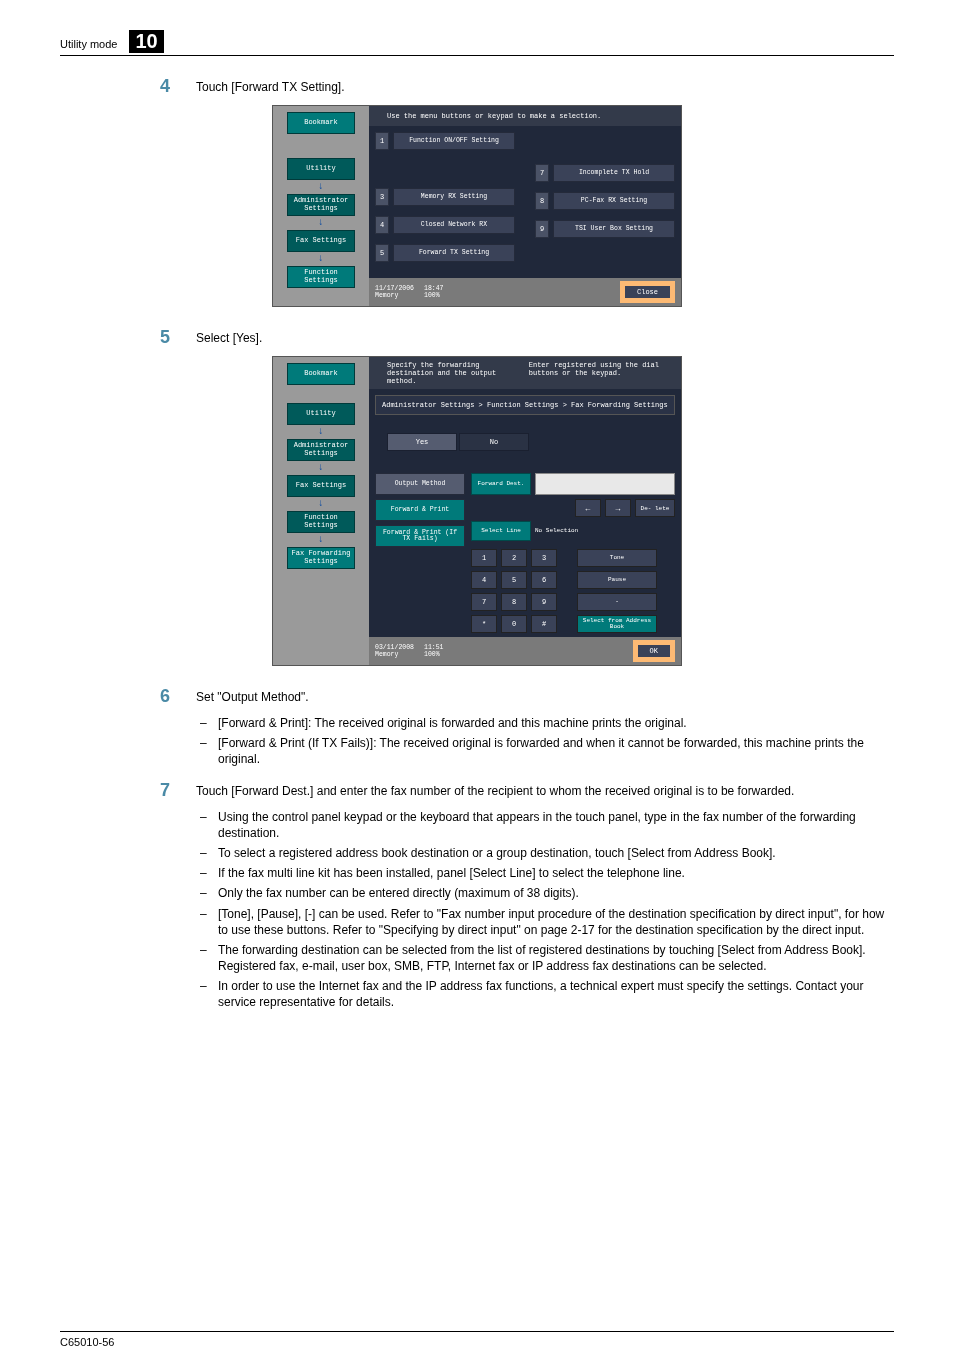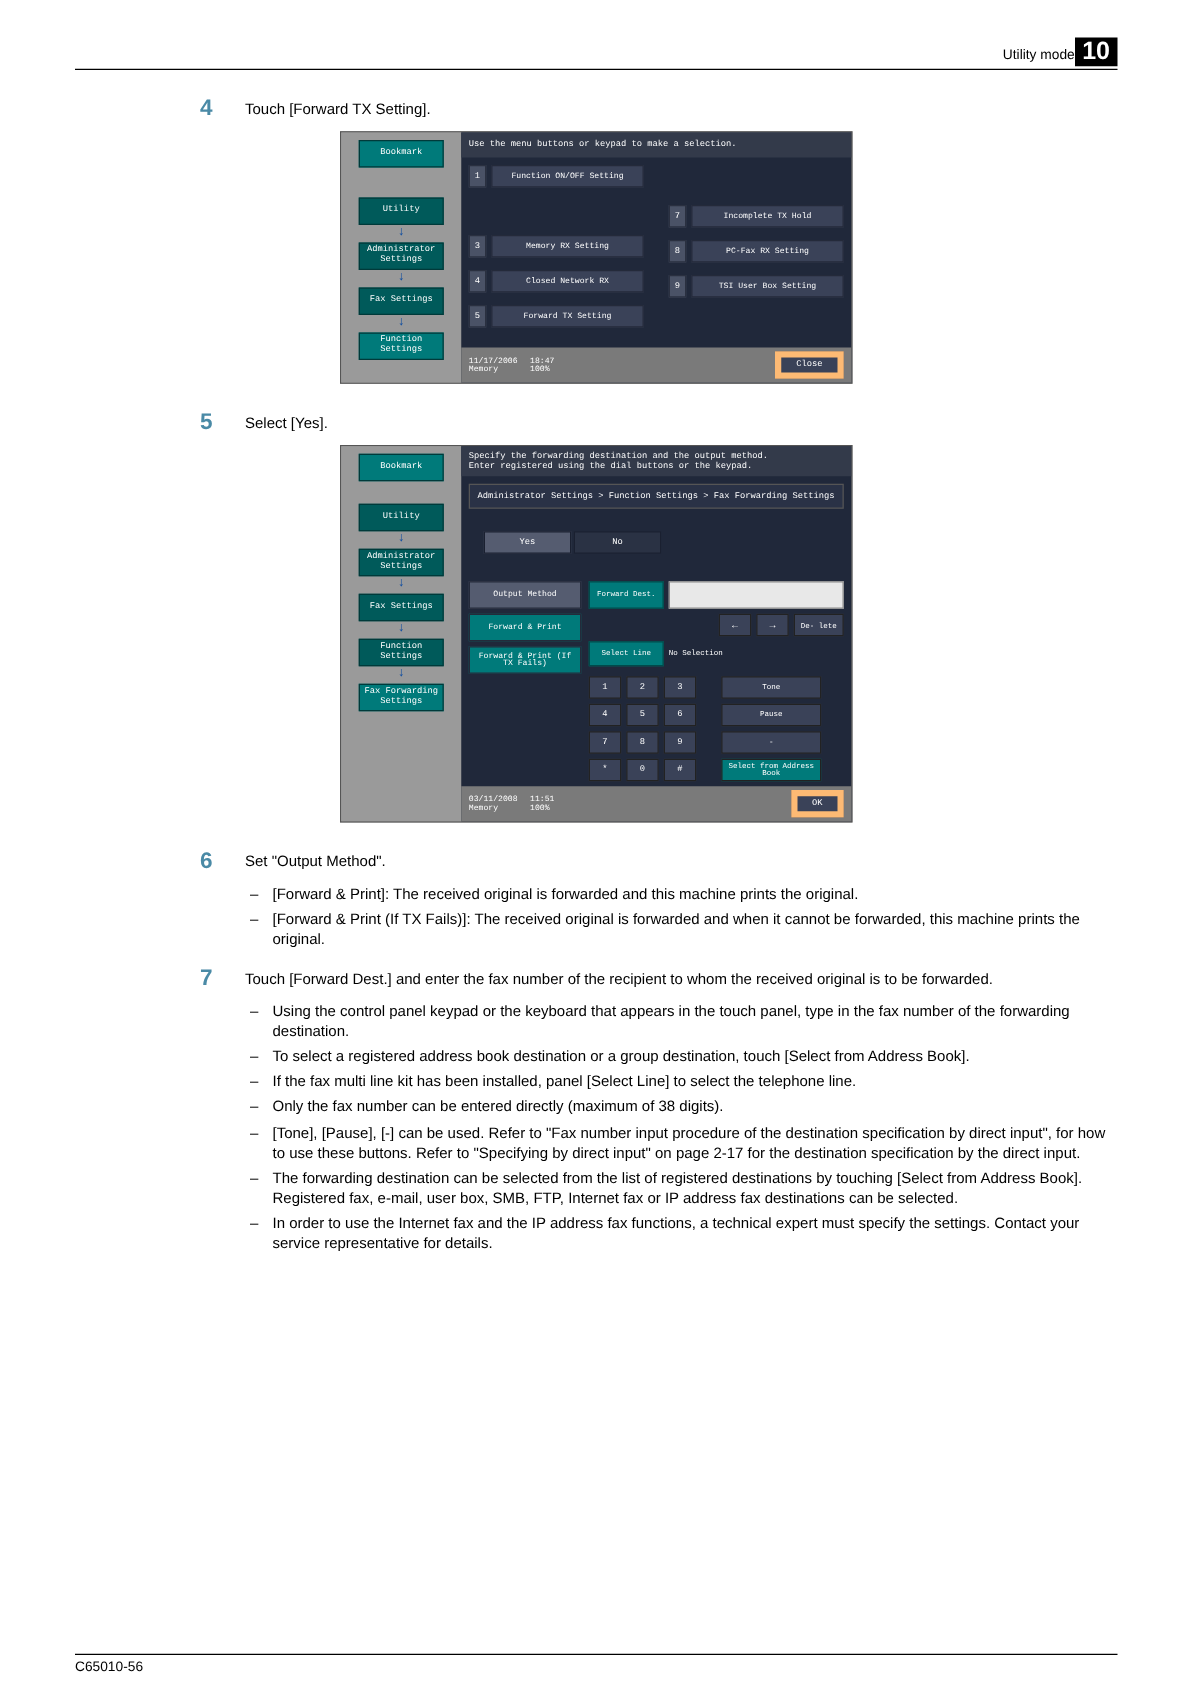--- a/index.html
+++ b/index.html
@@ -7,25 +7,26 @@
     font-family: Arial, Helvetica, sans-serif;
     font-size: 12px;
     color: #000;
     background: #fff;
     width: 954px;
     margin: 0 auto;
     padding: 30px 60px 20px 60px;
   }
   .header-row {
     display: flex;
-    justify-content: flex-end;
+    justify-content: flex-start;
     align-items: baseline;
     border-bottom: 1px solid #000;
     padding-bottom: 2px;
     margin-bottom: 20px;
+    gap: 12px;
   }
   .header-title { font-size: 11px; }
   .header-chapter {
     font-size: 20px;
     font-weight: bold;
     color: #fff;
     background: #000;
     padding: 0 6px;
   }
   .step {
@@ -94,21 +95,21 @@
   }
   .left-btn.lit { background: #007a7a; }
   .left-arrow {
     color: #0a4aa0;
     font-size: 10px;
     line-height: 1;
   }
   .ss-topline {
     background: #333a4a;
     color: #fff;
-    padding: 4px 6px;
+    padding: 4px 18px;
     font-size: 7px;
     min-height: 20px;
     display: flex;
     align-items: center;
   }
   .ss-breadcrumb {
     background: #2a3246;
     color: #fff;
     padding: 5px 6px;
     font-size: 7px;
@@ -340,21 +341,21 @@
       <div class="left-arrow">↓</div>
       <div class="left-btn">Administrator Settings</div>
       <div class="left-arrow">↓</div>
       <div class="left-btn">Fax Settings</div>
       <div class="left-arrow">↓</div>
       <div class="left-btn">Function Settings</div>
       <div class="left-arrow">↓</div>
       <div class="left-btn lit">Fax Forwarding Settings</div>
     </div>
     <div class="ss-right">
-      <div class="ss-topline" style="flex-direction:column;align-items:flex-start">
+      <div class="ss-topline" style="flex-direction:row;align-items:flex-start">
         <span>Specify the forwarding destination and the output method.</span>
         <span>Enter registered using the dial buttons or the keypad.</span>
       </div>
       <div class="ss-breadcrumb">Administrator Settings &gt; Function Settings &gt; Fax Forwarding Settings</div>
       <div class="yn-row">
         <div class="yn-btn sel">Yes</div>
         <div class="yn-btn">No</div>
       </div>
       <div class="cfg-body">
         <div class="cfg-left">

